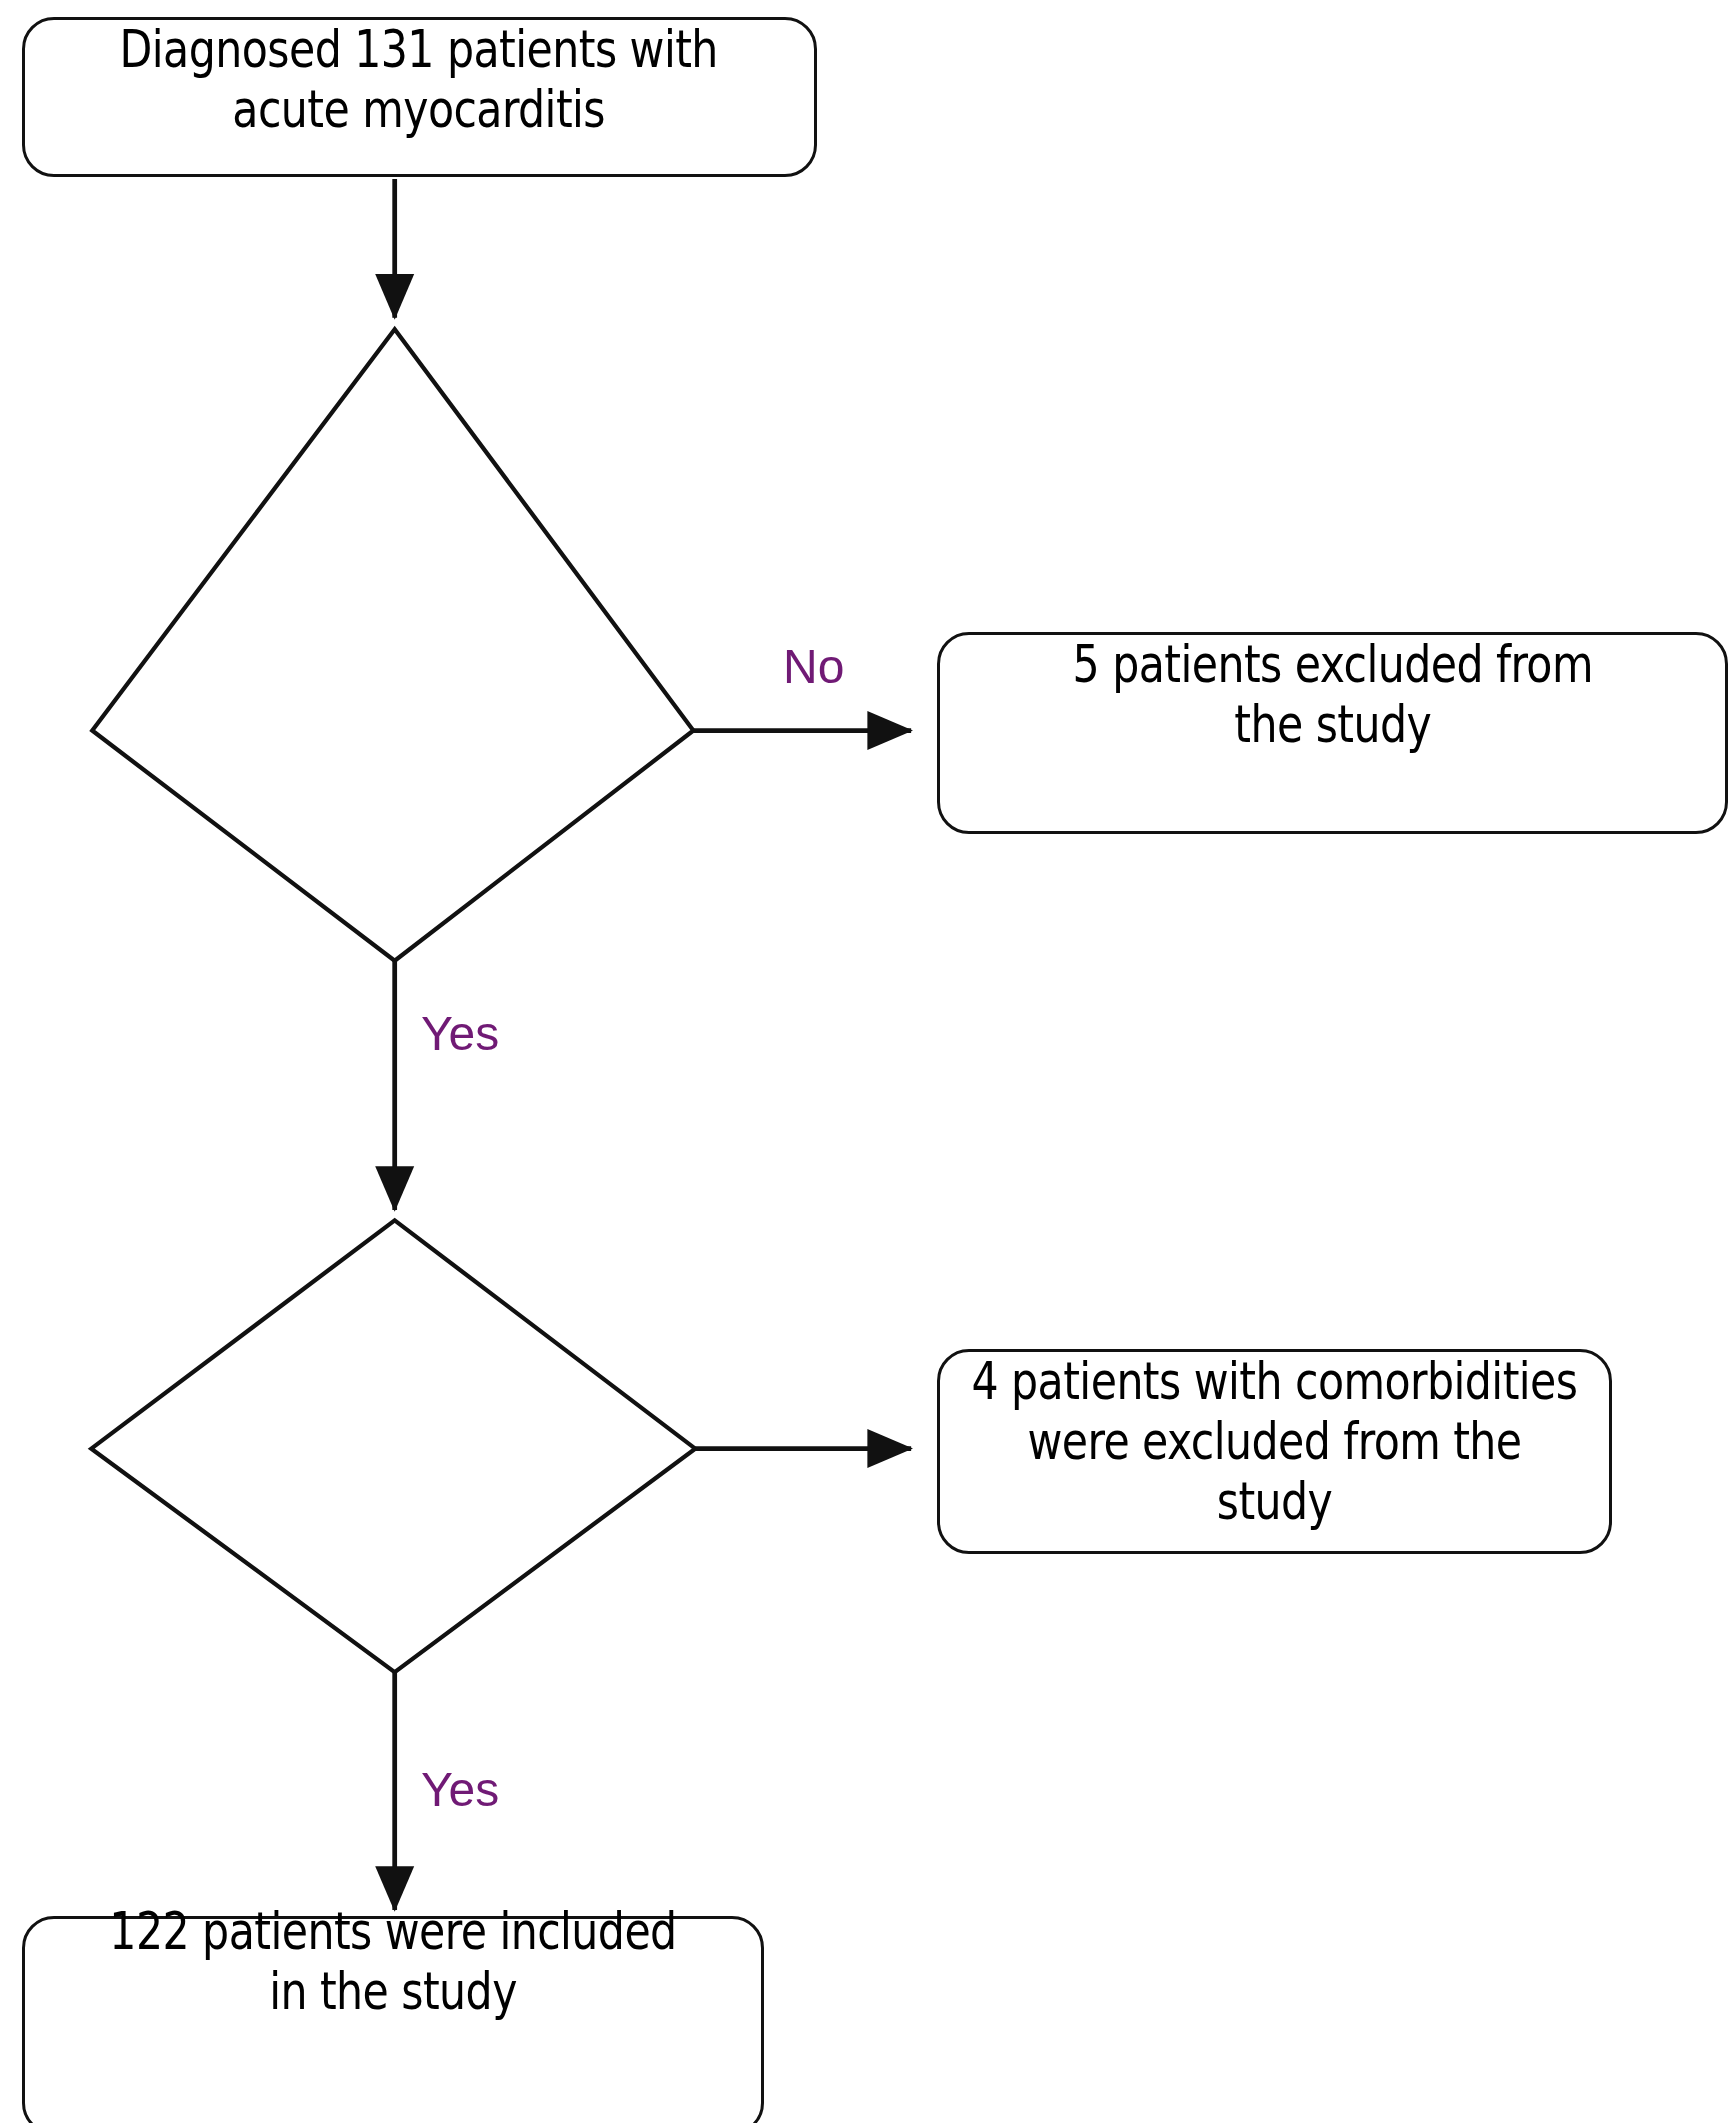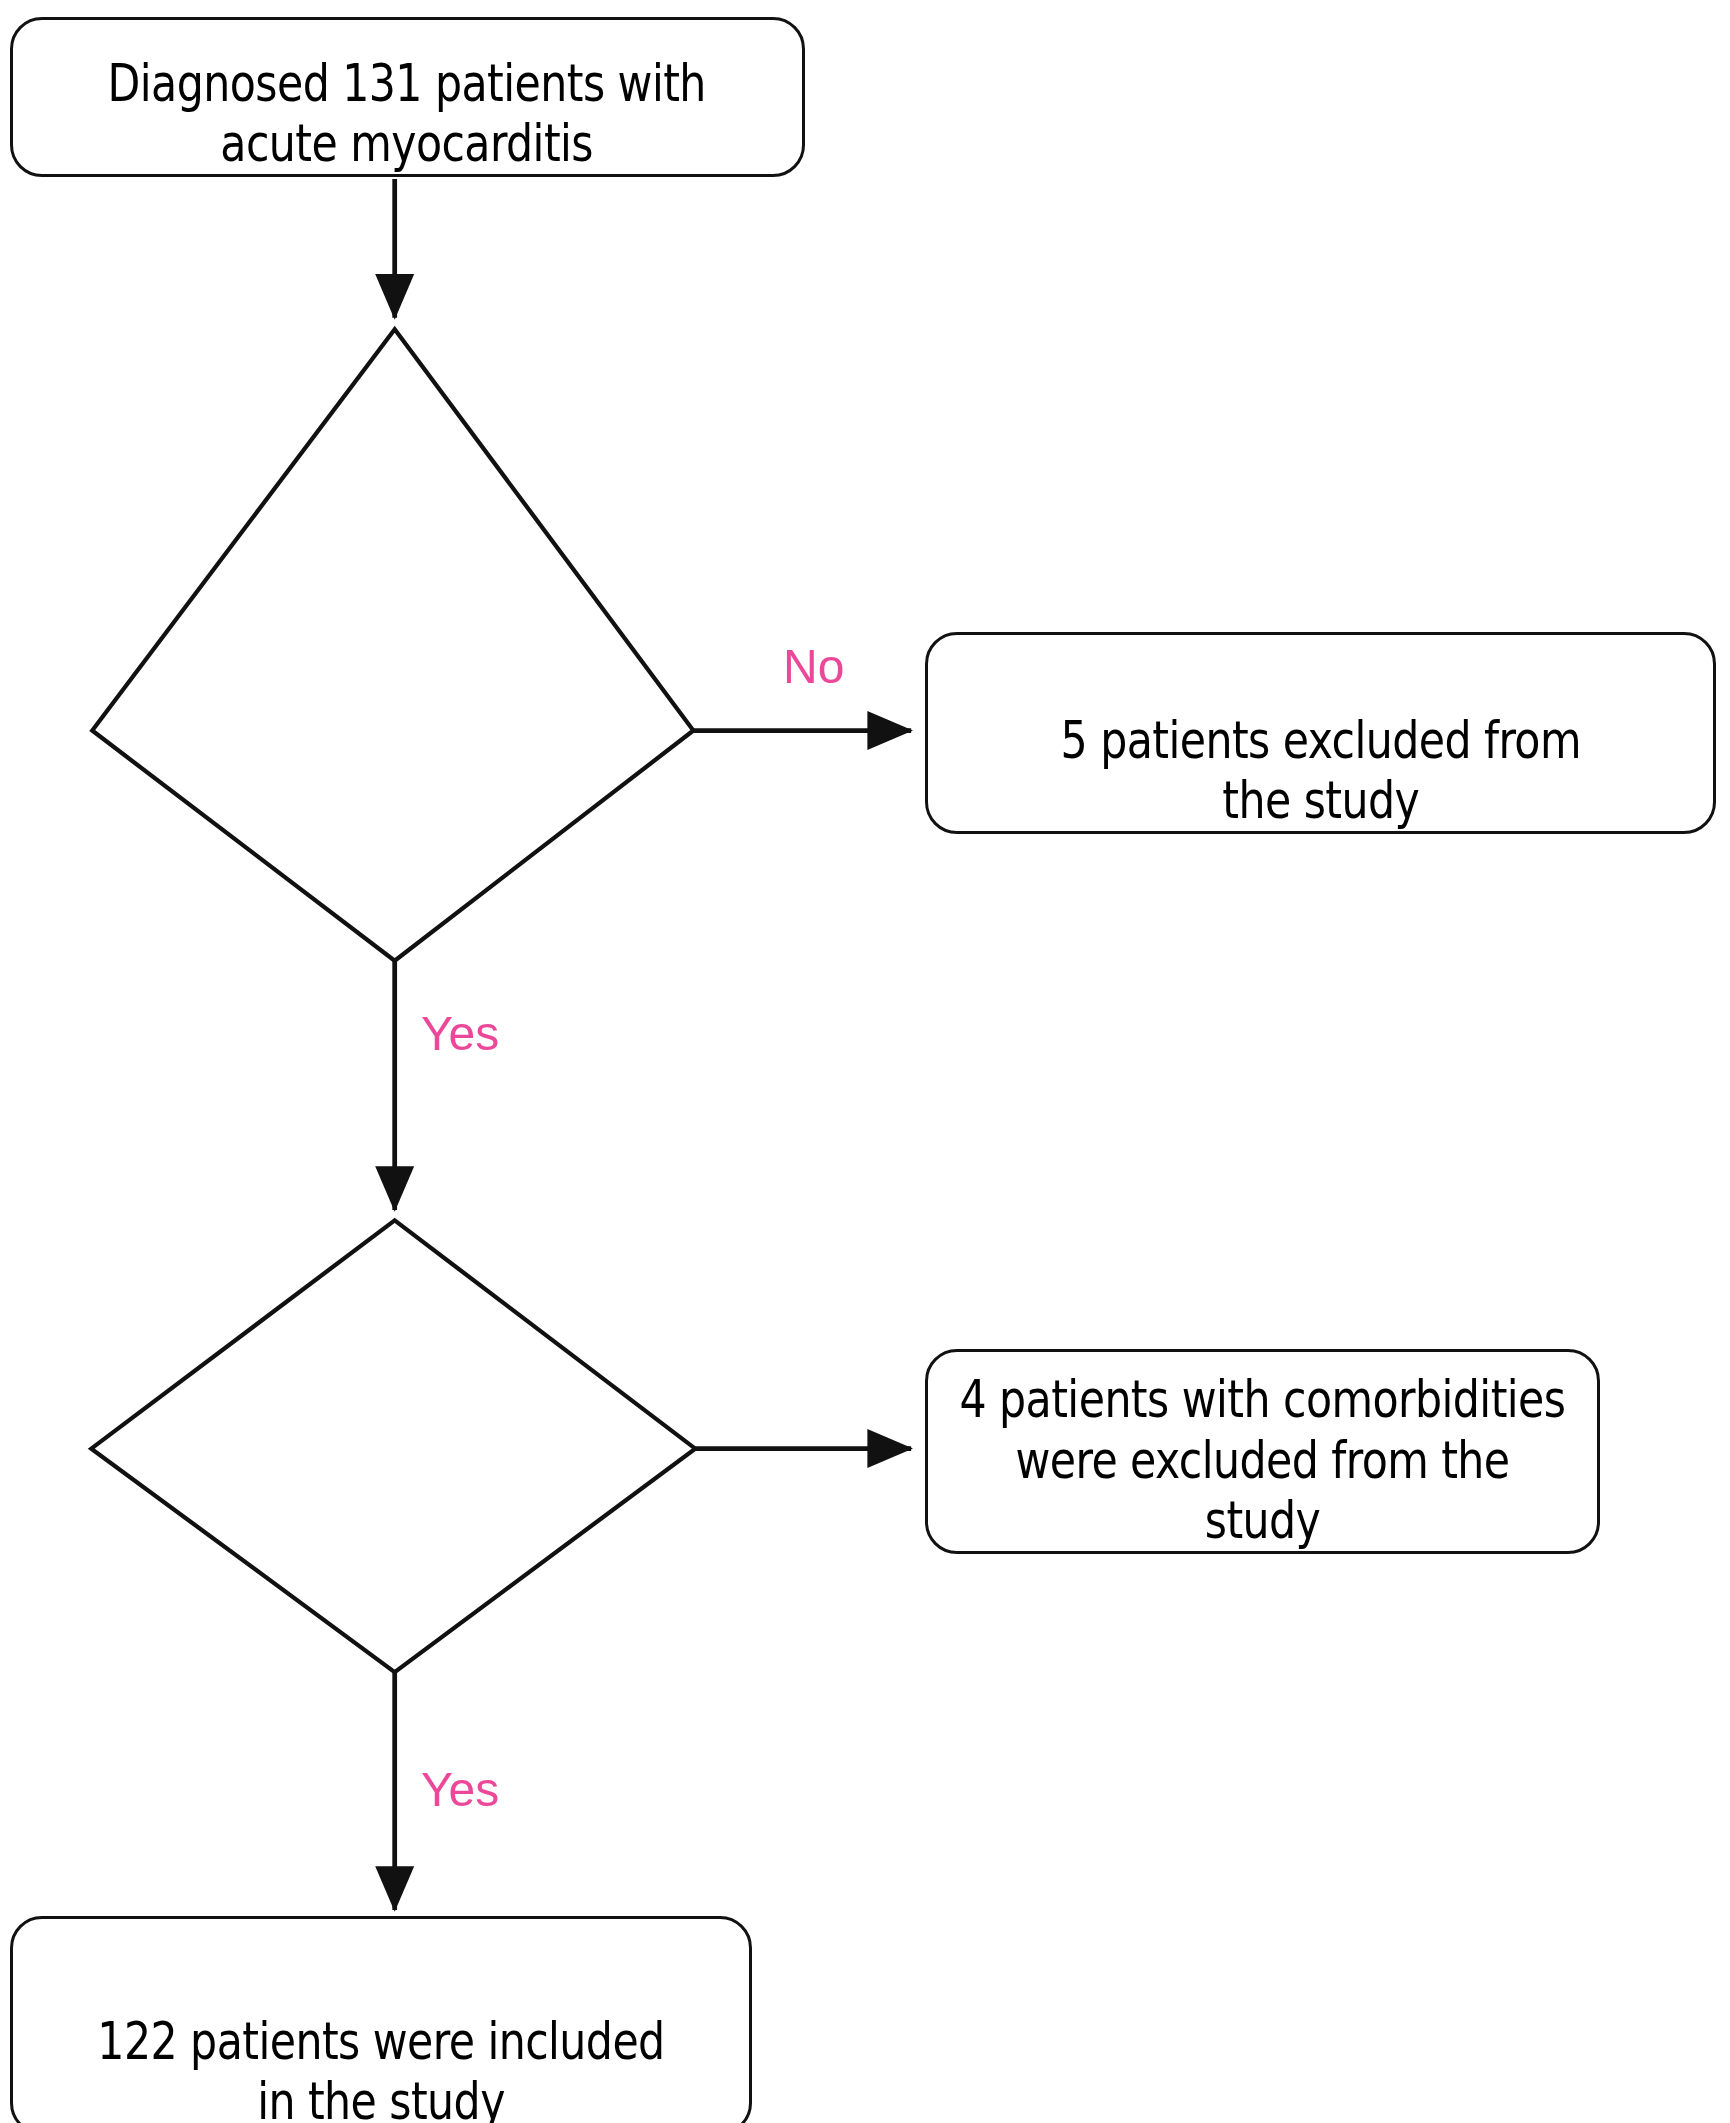--- a/index.html
+++ b/index.html
@@ -21,24 +21,25 @@
     top: 0;
     left: 0;
     width: 1730px;
     height: 2124px;
   }
   
   .node {
     position: absolute;
     box-sizing: border-box;
     display: flex;
-    align-items: flex-end;
+    align-items: flex-start;
     justify-content: center;
     text-align: center;
     color: #000000;
+    margin-left: 12px;
   }
   .node-box {
     border: 3.8px solid #111111;
     border-radius: 32px;
     background: #ffffff;
   }
   .node-text {
     display: block;
     white-space: pre-line;
     color: #000000;
@@ -70,21 +71,21 @@
     text-align: center;
     color: #000000;
     white-space: pre-line;
   }
   
   .edge-label {
     position: absolute;
     font-family: "Liberation Sans", "DejaVu Sans", sans-serif;
     font-size: 48px;
     font-weight: 400;
-    color: #ec4899;
+    color: #701a75;
     white-space: nowrap;
   }
 </style>
 </head>
 <body>
 
 <div id="canvas">
 
   <svg class="flow-svg" viewBox="0 0 1819 2233">
     <defs>

